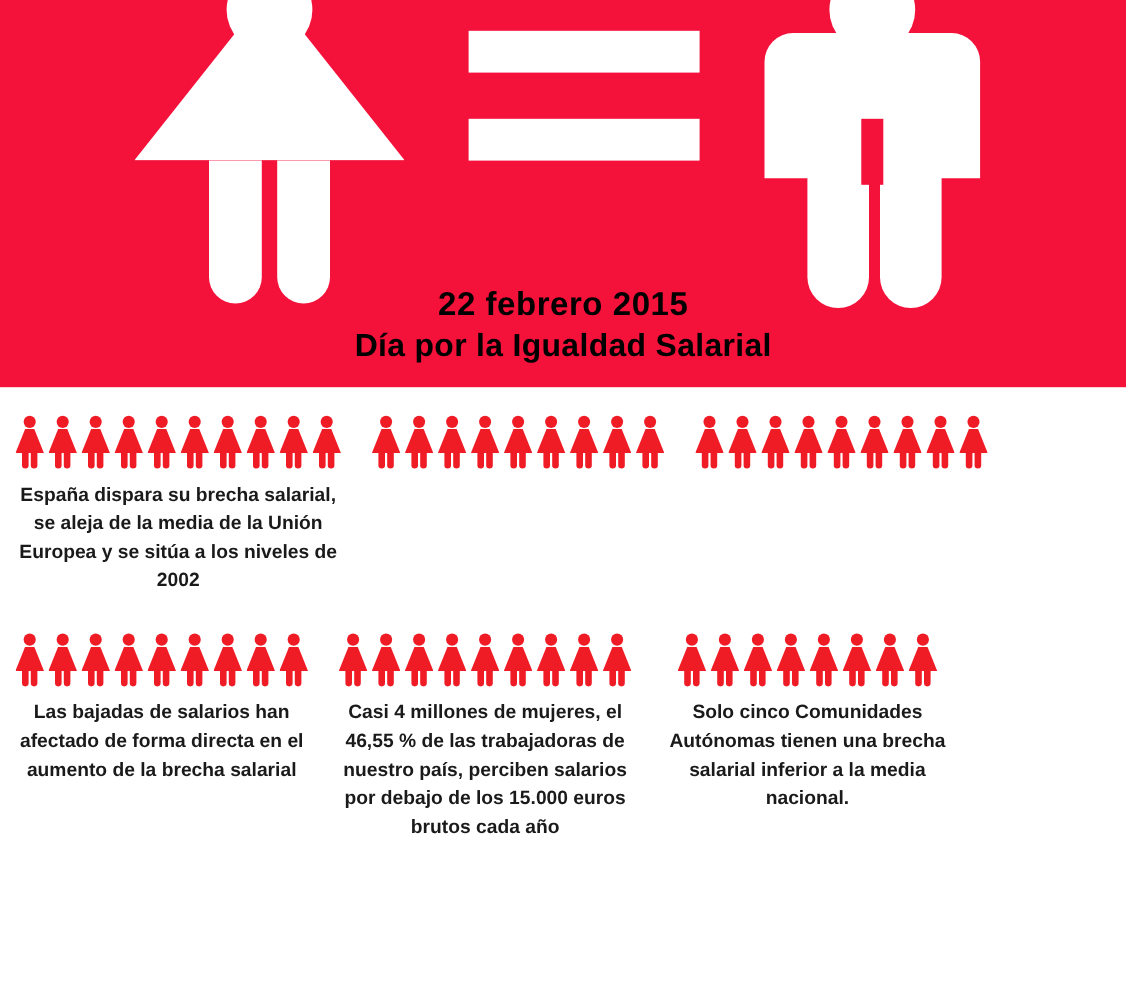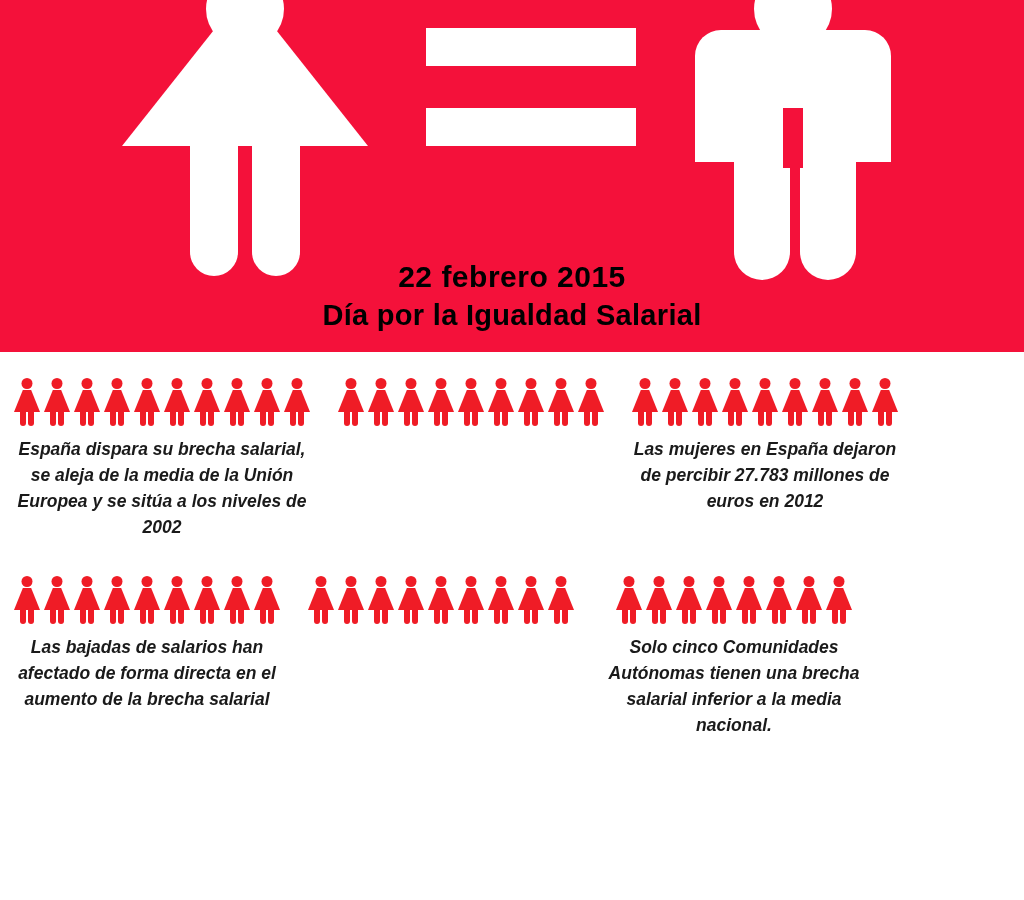--- a/index.html
+++ b/index.html
@@ -156,21 +156,20 @@
   
   .grid {
     position: relative;
     width: 1024px;
     padding: 14px 0 0 0;
     box-sizing: border-box;
   }
   .grid-row {
     display: flex;
     width: 880px;
-    font-style: italic;
   }
   .cell {
     width: 341px;
     box-sizing: border-box;
     padding: 4px 14px 8px 14px;
     text-align: center;
   }
   .cell.r1 { height: 198px; }
   .cell.r2 { height: 210px; }
 
@@ -502,21 +501,20 @@
             <div class="f-leg l"></div>
             <div class="f-leg r"></div>
           </div>
           <div class="fig">
             <div class="f-head"></div>
             <div class="f-dress"></div>
             <div class="f-leg l"></div>
             <div class="f-leg r"></div>
           </div>
         </div>
-      <div class="cell-text">Las mujeres en España dejaron de percibir 27.783 millones de euros en 2012</div>
     </div>
 
   </div>
 
   <div class="grid-row">
 
     <div class="cell r2">
       <div class="icon-row">
           <div class="fig">
             <div class="f-head"></div>
@@ -626,20 +624,21 @@
             <div class="f-leg l"></div>
             <div class="f-leg r"></div>
           </div>
           <div class="fig">
             <div class="f-head"></div>
             <div class="f-dress"></div>
             <div class="f-leg l"></div>
             <div class="f-leg r"></div>
           </div>
         </div>
+      <div class="cell-text">Casi 4 millones de mujeres, el 46,55 % de las trabajadoras de nuestro país, perciben salarios por debajo de los 15.000 euros brutos cada año</div>
     </div>
 
     <div class="cell r2">
       <div class="icon-row">
           <div class="fig">
             <div class="f-head"></div>
             <div class="f-dress"></div>
             <div class="f-leg l"></div>
             <div class="f-leg r"></div>
           </div>

